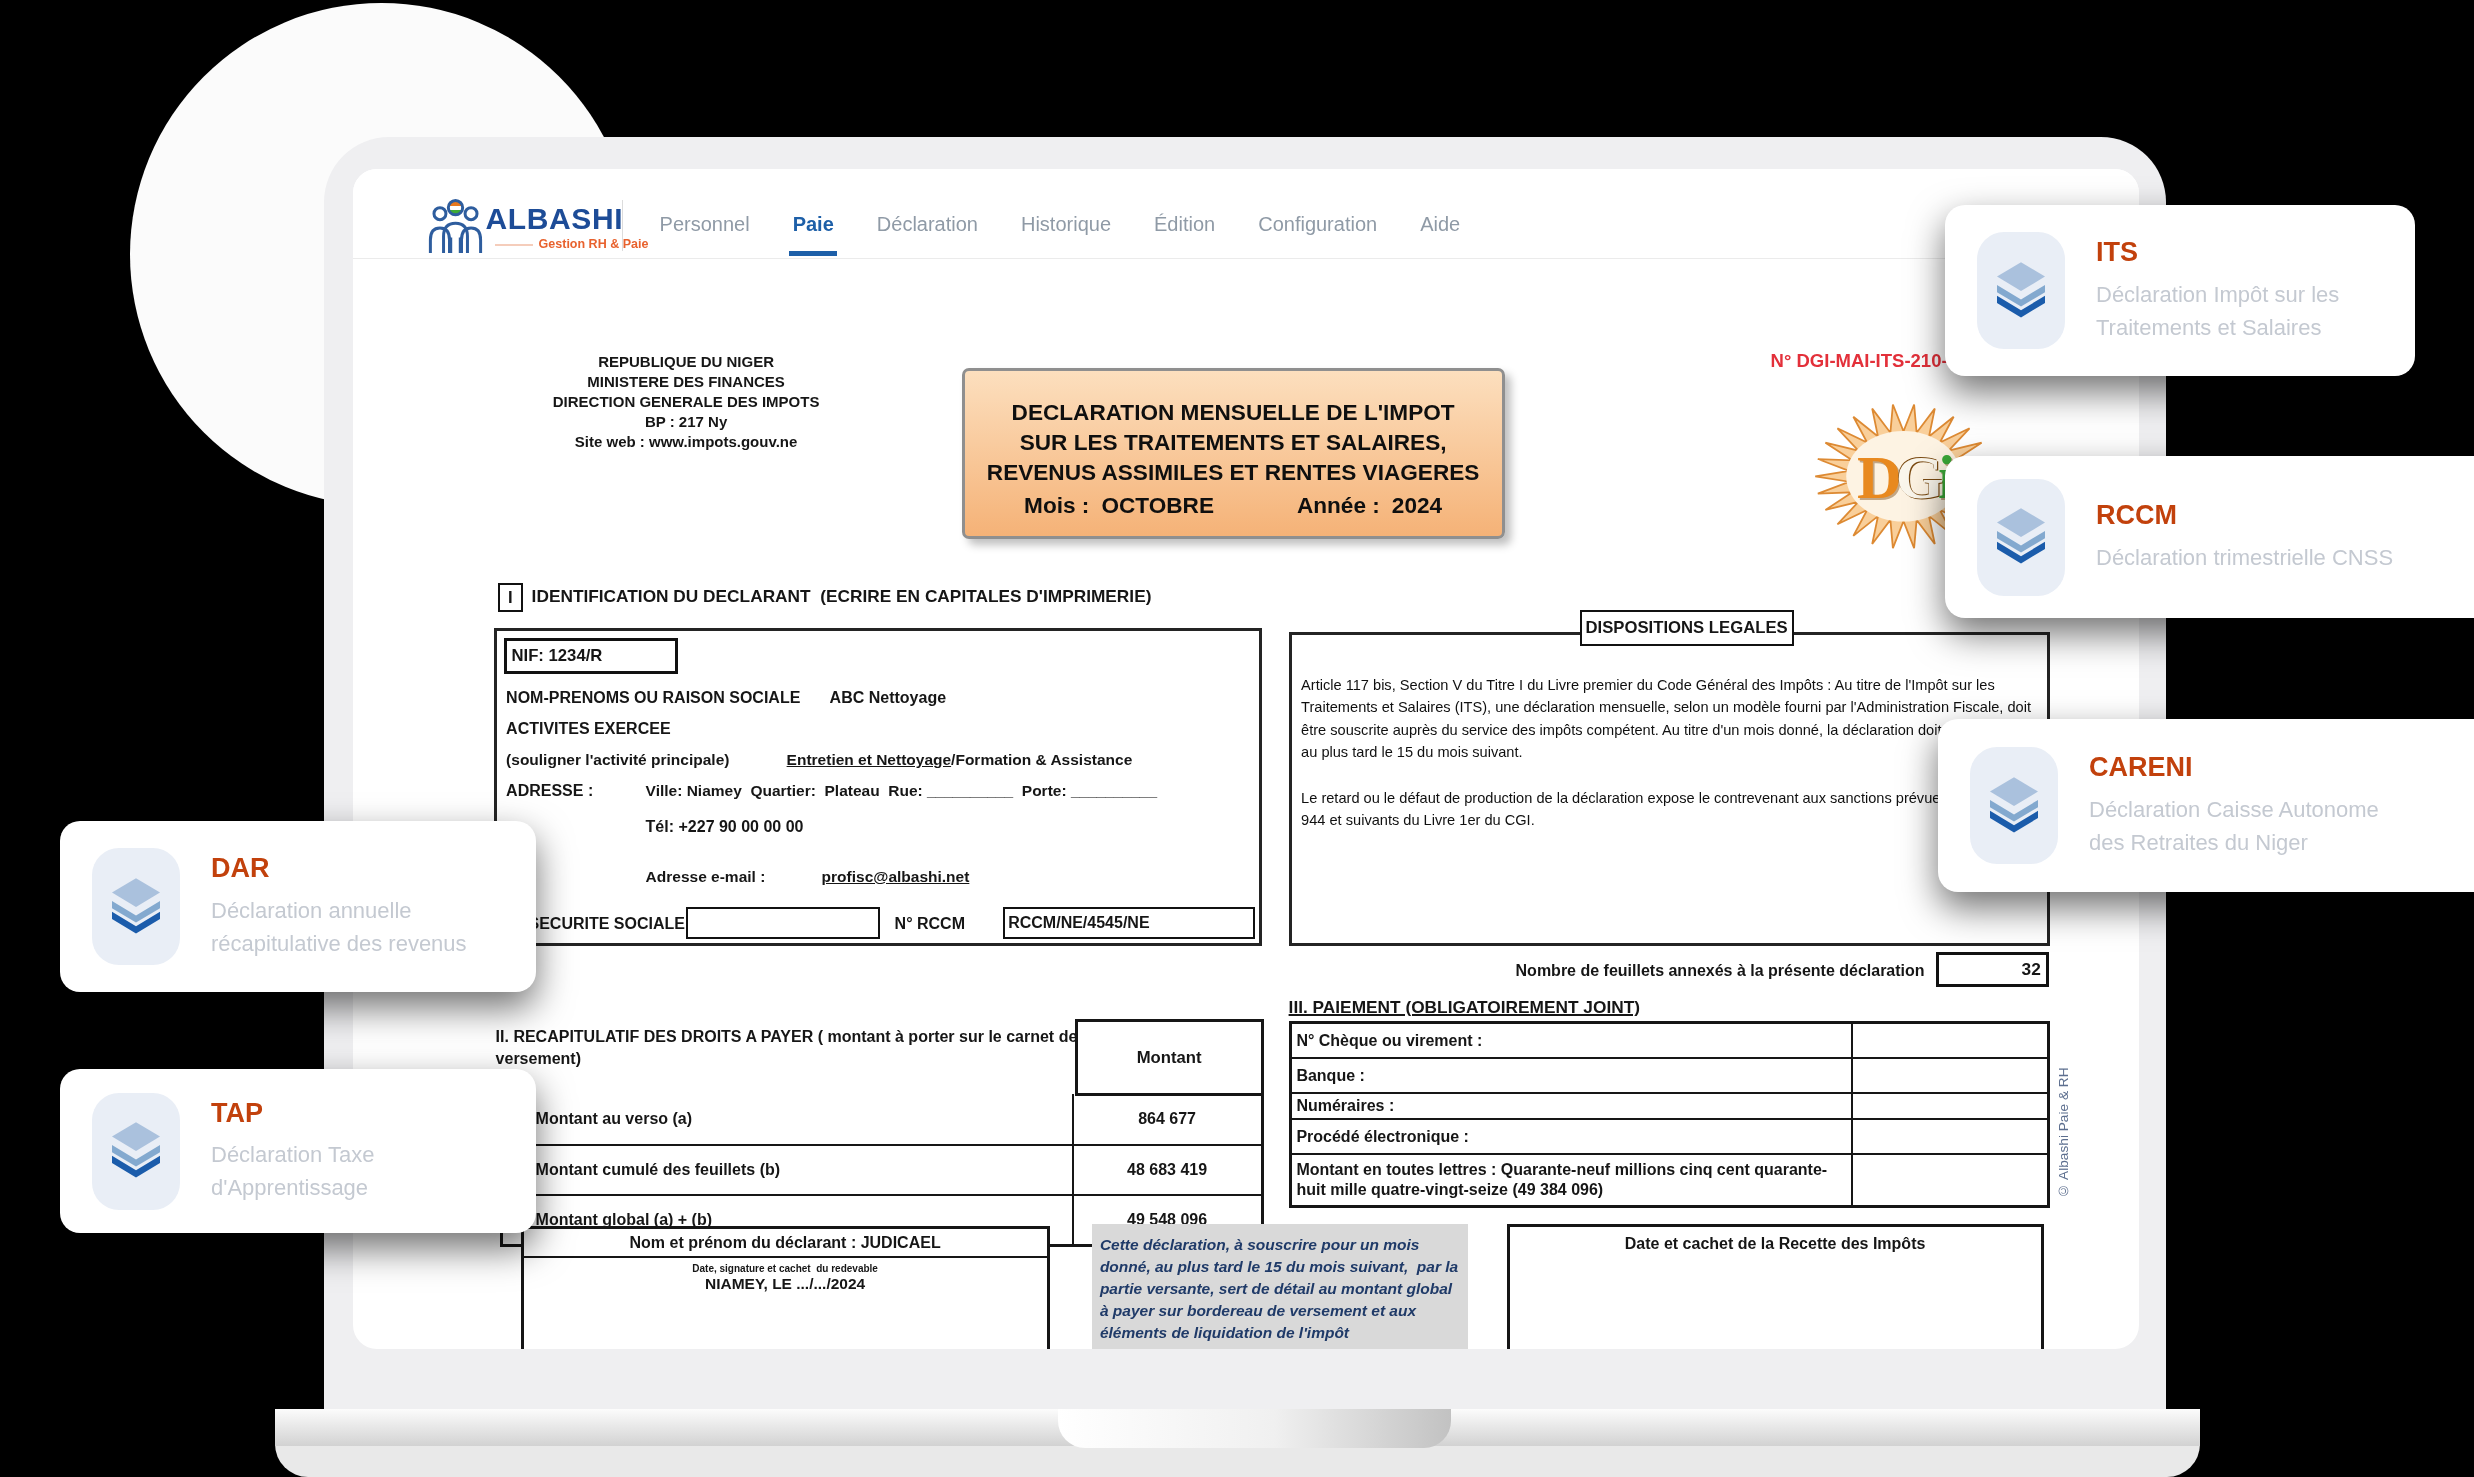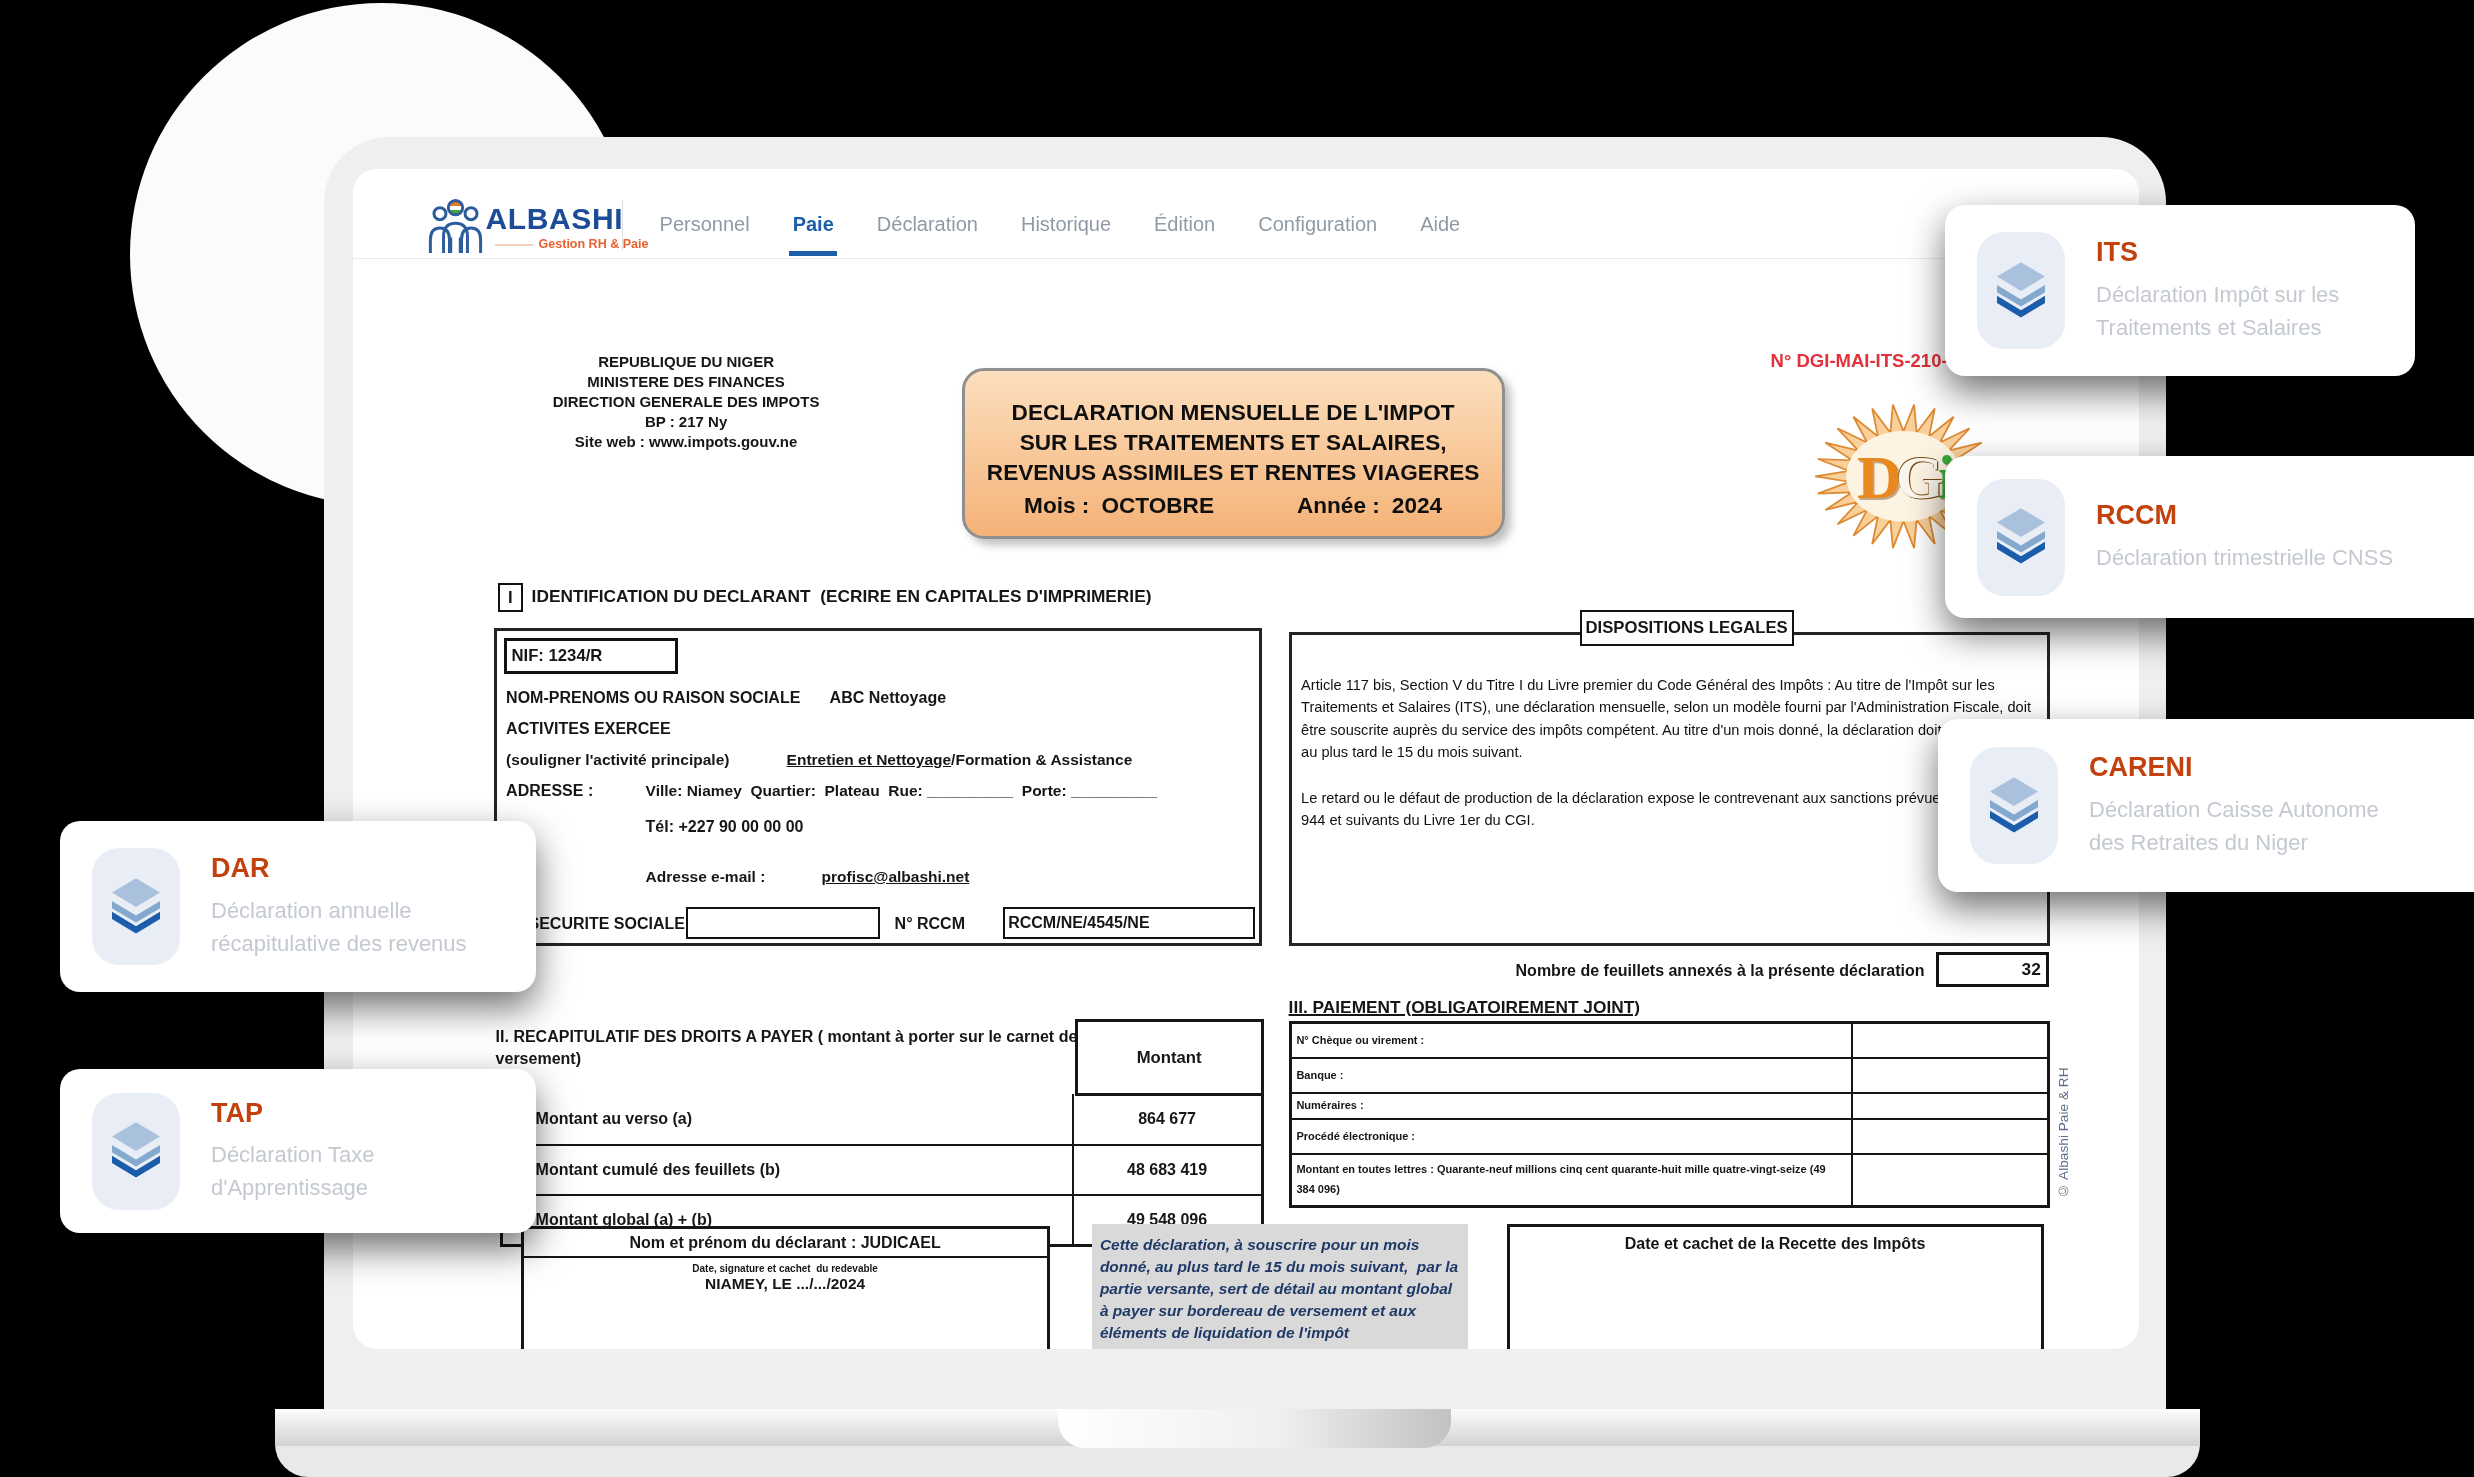--- a/index.html
+++ b/index.html
@@ -34,21 +34,21 @@
   .nav{position:absolute;left:307px;top:44px;display:flex;gap:43px;font-size:20px;color:#8f9aa6;}
   .nav-item{position:relative;cursor:pointer;}
   .nav-item.active{color:#1d5fa8;font-weight:bold;}
   .nav-item.active::after{content:"";position:absolute;left:-3.6px;right:-3.6px;top:38px;height:5.4px;
                           background:#1d5fa8;}
   
   .doc{position:absolute;inset:0;color:#161616;font-weight:bold;z-index:2;}
   .admin-block{position:absolute;left:179px;top:183px;width:309px;text-align:center;
                font-size:15px;line-height:20px;}
   .title-box{position:absolute;left:609px;top:199px;width:543px;height:171px;box-sizing:border-box;
-             border:3px solid #8f8f8f;border-radius:22px;
+             border:3px solid #8f8f8f;border-radius:7px;
              background:linear-gradient(180deg,#fcdfbe 0%,#f5b277 100%);
              box-shadow:6px 6px 8.3px rgba(0,0,0,.25);}
   .title-box-title{margin:27px auto 3.6px;width:494px;text-align:center;font-size:22.6px;line-height:30px;color:#0f0f0f;}
   .title-box-mois{display:flex;justify-content:center;gap:12px;font-size:22.6px;color:#0f0f0f;margin-top:4.8px;}
   .annee-label{margin-left:71px;}
   .doc-number{position:absolute;left:1418px;top:181px;font-size:18.5px;color:#e3303a;white-space:nowrap;}
   .dgi-wrap{position:absolute;left:1461px;top:231px;width:179px;height:155px;}
   .dgi-letters{position:absolute;left:1461px;top:231px;width:179px;height:155px;display:flex;
                align-items:center;justify-content:center;font-family:"Liberation Serif",serif;
                font-size:62px;font-weight:bold;letter-spacing:-6px;
@@ -99,21 +99,21 @@
   .recap-row{display:flex;height:50px;border-top:2.4px solid #161616;box-sizing:border-box;}
   .recap-row:first-child{border-top:none;}
   .recap-label{flex:1;display:flex;align-items:center;padding-left:33px;font-size:16px;}
   .recap-value{width:189px;border-left:2.4px solid #161616;display:flex;align-items:center;
                justify-content:center;font-size:16px;box-sizing:border-box;}
   .pay-title{position:absolute;left:936px;top:828px;font-size:17.3px;text-decoration:underline;
              text-decoration-thickness:1.8px;}
   .pay-table{position:absolute;left:936px;top:852px;width:761px;border:3px solid #161616;box-sizing:border-box;}
   .pay-row{display:flex;border-top:2.4px solid #161616;box-sizing:border-box;}
   .pay-row:first-child{border-top:none;}
-  .pay-label{flex:1;display:flex;align-items:center;padding:2.4px 4.8px;font-size:11px;line-height:19.6px;}
+  .pay-label{flex:1;display:flex;align-items:center;padding:2.4px 4.8px;font-size:16px;line-height:19.6px;}
   .pay-value{width:196px;border-left:2.4px solid #161616;box-sizing:border-box;}
   .r56{height:33px;} .r58{height:35px;} .r59{height:26px;gap:32px;} .r88{height:52px;}
   .declarant-box{position:absolute;left:168px;top:1057px;width:529px;height:298px;background:#fff;
                  border:3px solid #161616;box-sizing:border-box;text-align:center;}
   .declarant-header{height:27px;border-bottom:2.4px solid #161616;display:flex;align-items:center;
                     justify-content:center;font-size:16px;}
   .sign-line1{margin-top:4.8px;font-size:10px;white-space:pre-wrap;}
   .sign-line2{margin-top:1.2px;font-size:15.5px;}
   .note-block{position:absolute;left:739px;top:1055px;width:376px;height:298px;background:#d9d9d9;
               box-sizing:border-box;padding:9.5px 8.3px;font-style:italic;font-size:15.5px;line-height:22px;

